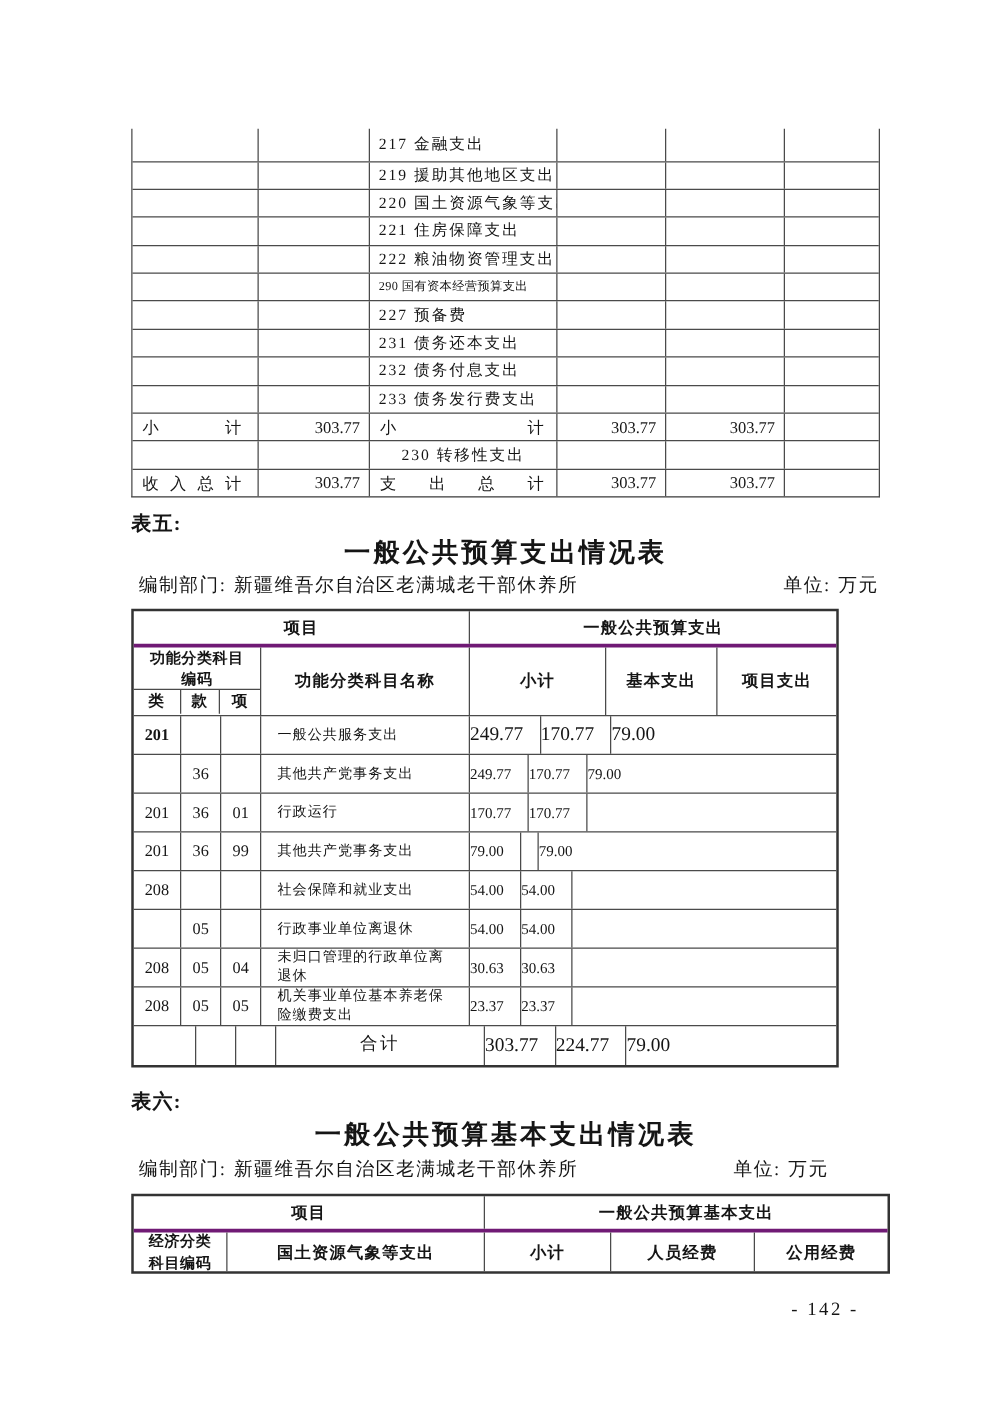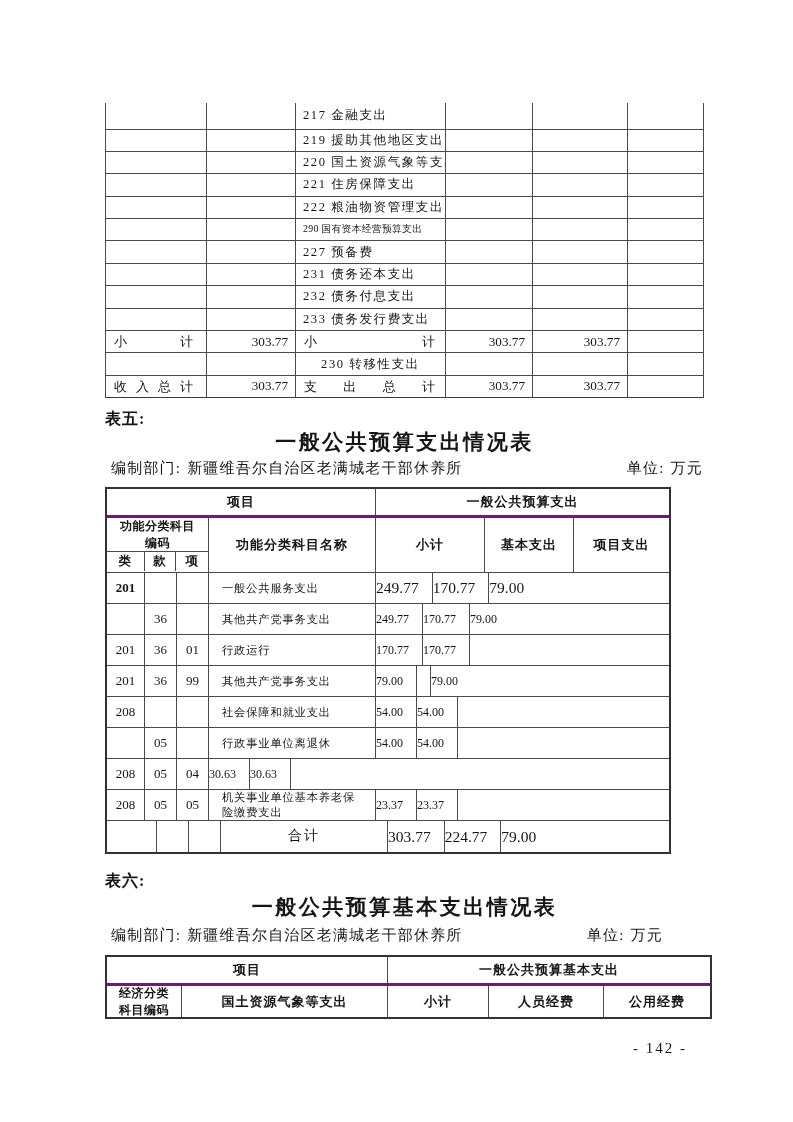--- a/index.html
+++ b/index.html
@@ -271,20 +271,21 @@
           <div class="tc k2"></div>
           <div class="tc nm">行政事业单位离退休</div>
           <div class="tc vv">54.00</div>
           <div class="tc vv">54.00</div>
           <div class="tc vv lastc"></div>
         </div>
         <div class="t5row">
           <div class="tc k0">208</div>
           <div class="tc k1">05</div>
           <div class="tc k2">04</div>
+          <div class="tc nm">未归口管理的行政单位离退休</div>
           <div class="tc vv">30.63</div>
           <div class="tc vv">30.63</div>
           <div class="tc vv lastc"></div>
         </div>
         <div class="t5row">
           <div class="tc k0">208</div>
           <div class="tc k1">05</div>
           <div class="tc k2">05</div>
           <div class="tc nm">机关事业单位基本养老保险缴费支出</div>
           <div class="tc vv">23.37</div>

